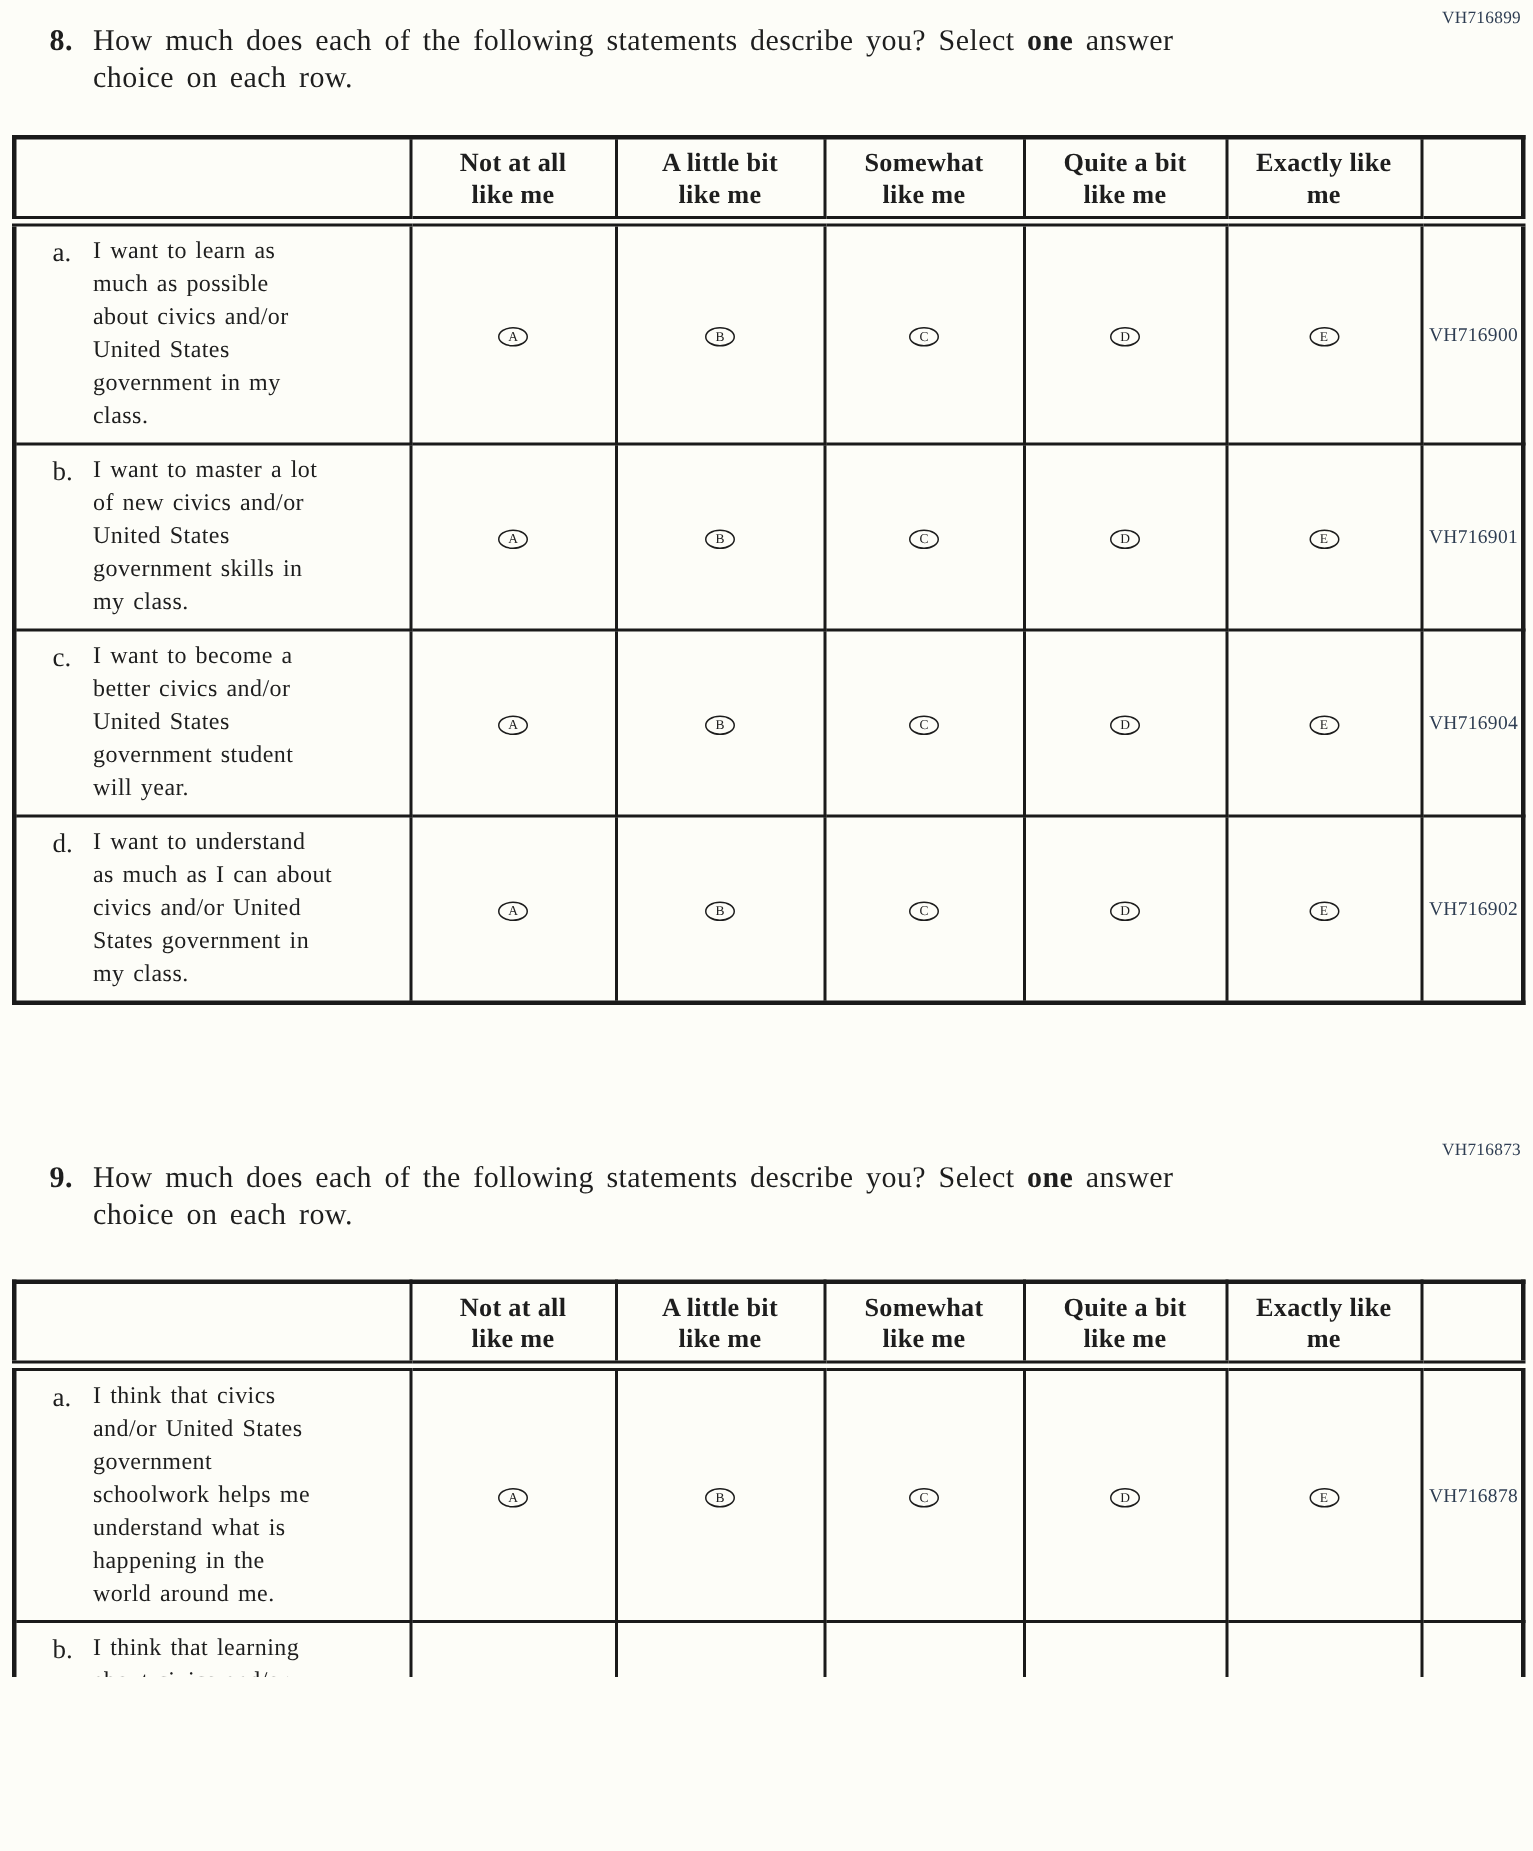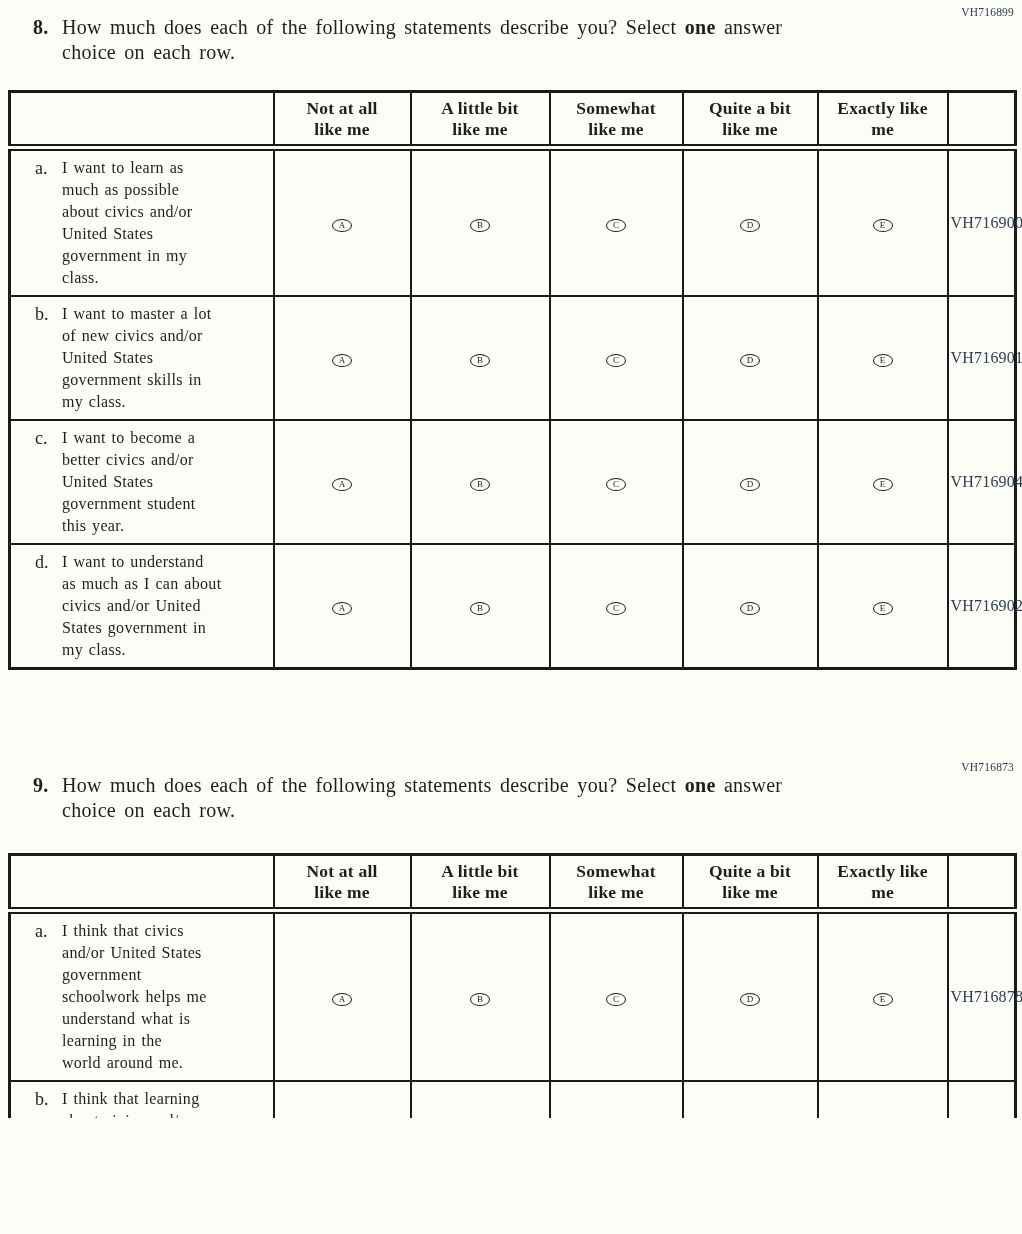--- a/index.html
+++ b/index.html
@@ -56,21 +56,21 @@
   td.opt { text-align: center; vertical-align: middle; }
   .bubble {
     display: inline-flex; align-items: center; justify-content: center;
     width: 20px; height: 13px;
     border: 1.6px solid #1c1c1c; border-radius: 50%;
     background: transparent;
   }
   .bubble span { font-size: 9px; line-height: 1; letter-spacing: 0; }
 
   td.code-cell {
-    font-size: 16px; color: #2e3d52;
+    font-size: 13px; color: #2e3d52;
     text-align: right; vertical-align: middle; padding: 0 2px;
     letter-spacing: 0.2px;
   }
 
   #q8-code   { top: 6px; }
   #q8-prompt { top: 15px; }
   #q8-table  { top: 90px; }
   #q9-code   { top: 761px; text-align: right; }
   #q9-prompt { top: 773px; }
   #q9-table  { top: 853px; }
@@ -184,21 +184,21 @@
     </tr>
 
     <tr>
       <td class="stmt">
         <div class="stmt-wrap">
           <span class="letter">c.</span>
           <div class="stmt-text">I want to become a
 better civics and/or
 United States
 government student
-this year.</div>
+will year.</div>
         </div>
       </td>
       <td class="opt"><span class="bubble">
               <span>A</span>
             </span></td>
       <td class="opt"><span class="bubble">
               <span>B</span>
             </span></td>
       <td class="opt"><span class="bubble">
               <span>C</span>
@@ -289,21 +289,21 @@
 
     <tr>
       <td class="stmt">
         <div class="stmt-wrap">
           <span class="letter">a.</span>
           <div class="stmt-text">I think that civics
 and/or United States
 government
 schoolwork helps me
 understand what is
-learning in the
+happening in the
 world around me.</div>
         </div>
       </td>
       <td class="opt"><span class="bubble">
               <span>A</span>
             </span></td>
       <td class="opt"><span class="bubble">
               <span>B</span>
             </span></td>
       <td class="opt"><span class="bubble">

